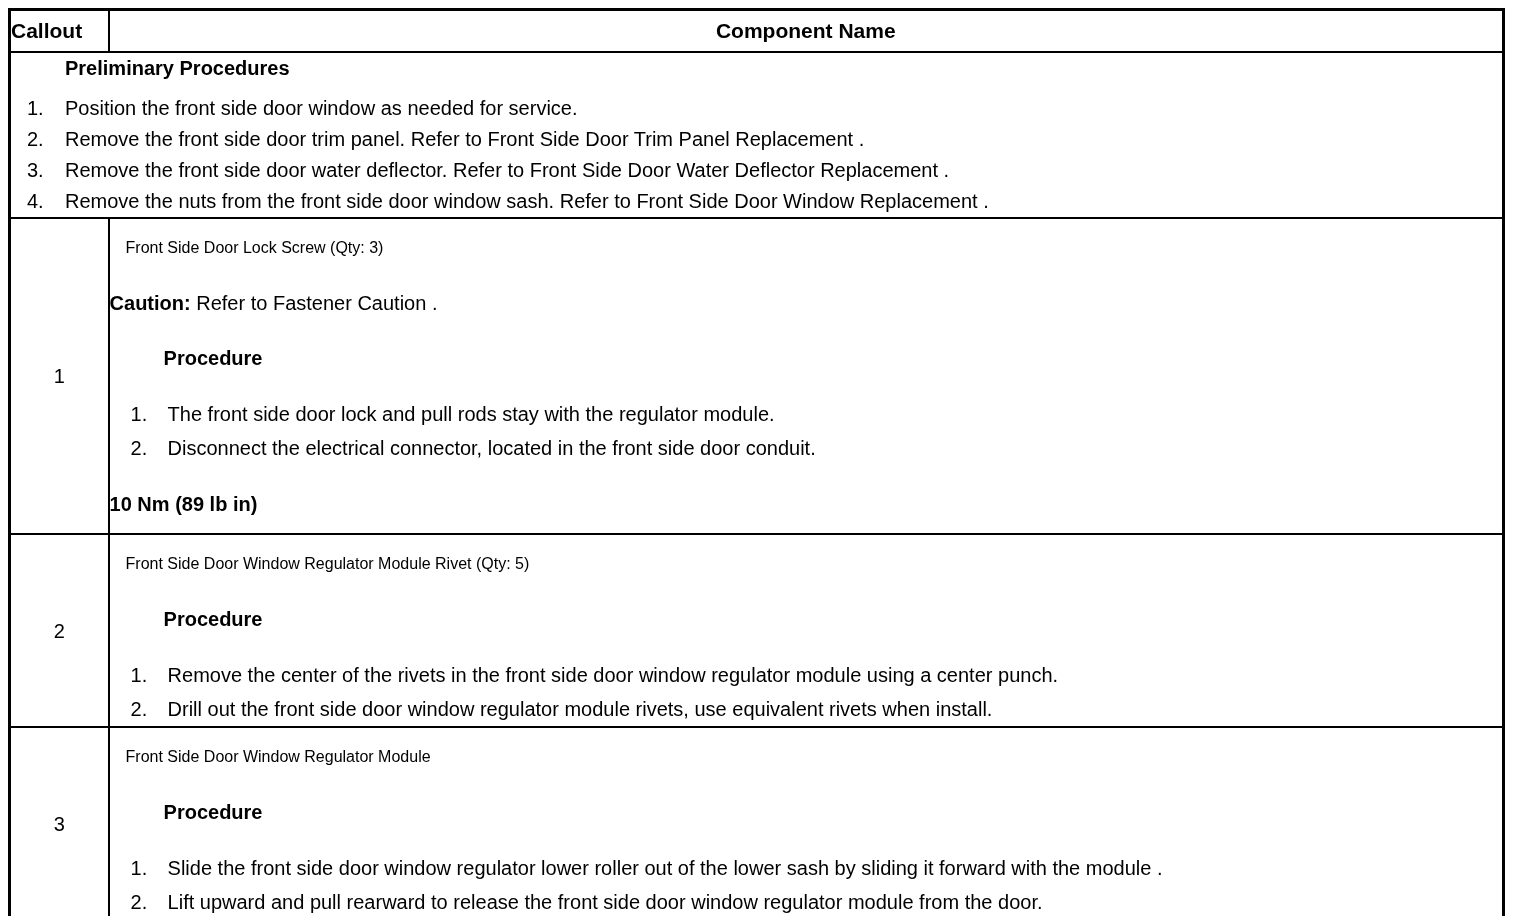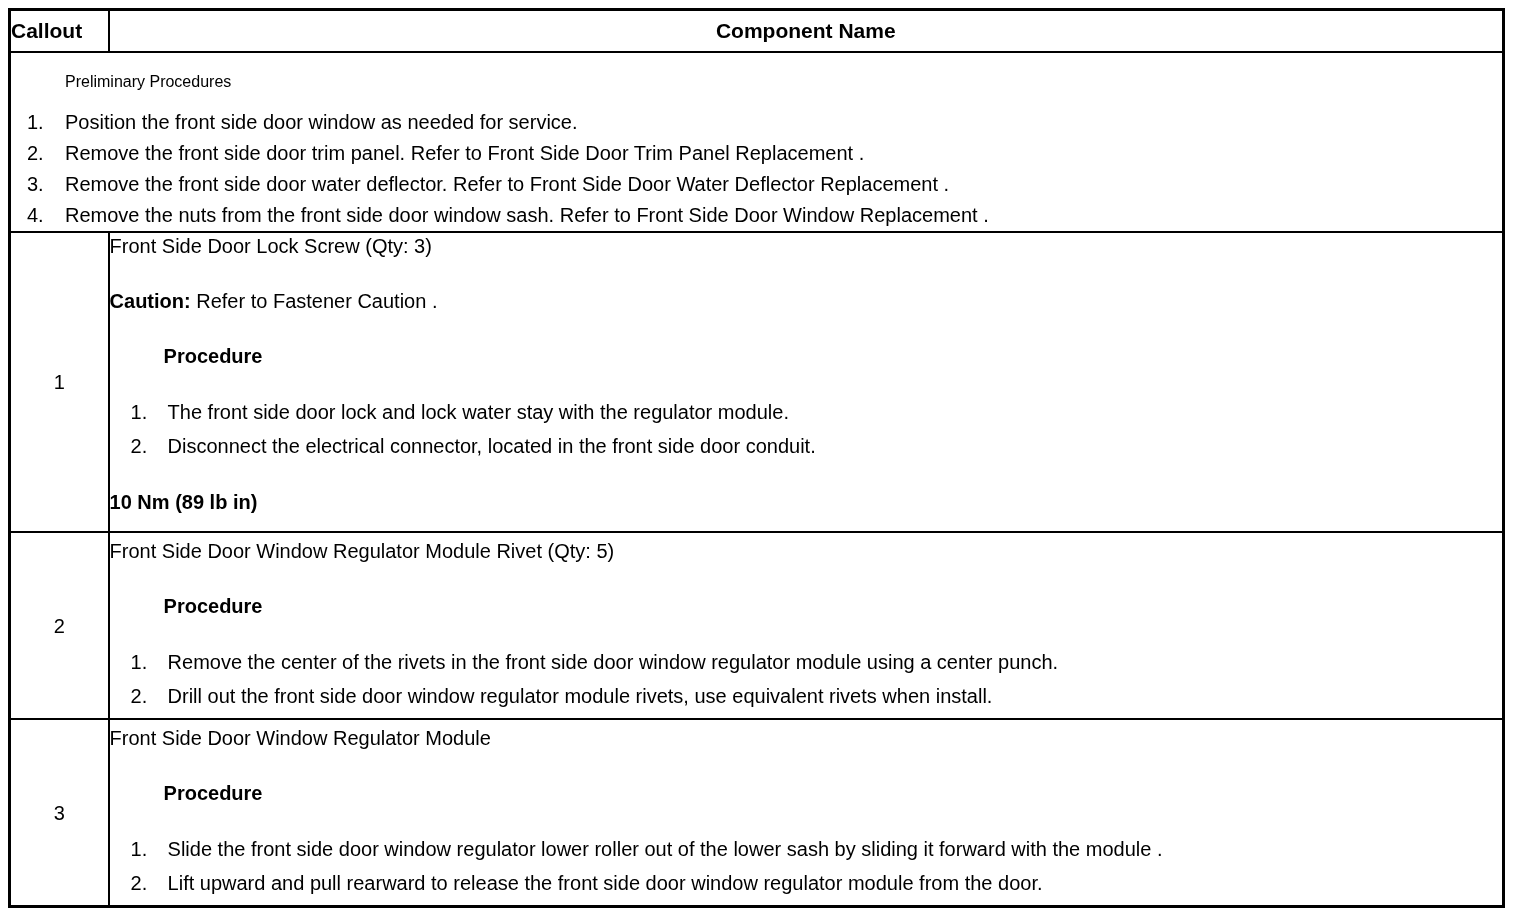--- a/index.html
+++ b/index.html
@@ -57,23 +57,23 @@
     text-align: center;
   }
 
   
   .prelim-cell {
     padding: 12px 6px 14px 6px;
     vertical-align: top;
     border-bottom-width: 3px;
   }
   .prelim-title {
-    font-size: 16px;
-    font-weight: normal;
-    margin: 16px 0 12px 54px;
+    font-size: 20px;
+    font-weight: bold;
+    margin: 2px 0 12px 54px;
     line-height: 26px;
   }
   .olist {
     list-style: none;
     margin: 0;
     padding: 0;
   }
   .olist li {
     font-size: 20px;
     line-height: 31px;
@@ -95,23 +95,23 @@
     line-height: 24px;
     vertical-align: middle;
   }
 
   
   .body-cell {
     vertical-align: top;
     padding: 12px 6px 10px 8px;
   }
   .comp-title {
-    font-size: 20px;
-    line-height: 26px;
-    margin: 0;
+    font-size: 16px;
+    line-height: 26px;
+    margin: 16px;
     white-space: nowrap;
   }
   .caution-line {
     font-size: 20px;
     line-height: 26px;
     margin: 29px 0 16px 0;
   }
   .caution-line b { font-weight: bold; }
 
   .proc-head {
@@ -192,21 +192,21 @@
 
     <tr>
       <td class="callout-num row1-cell">1</td>
       <td class="body-cell row1-cell">
         <div class="comp-title">Front Side Door Lock Screw (Qty: 3)</div>
         <div class="caution-line"><b>Caution:</b><span> Refer to Fastener Caution .</span></div>
         <div class="proc-head">Procedure</div>
         <ol class="proc-list">
           <li>
             <span class="num">1.</span>
-            <span>The front side door lock and lock water stay with the regulator module.</span>
+            <span>The front side door lock and pull rods stay with the regulator module.</span>
           </li>
           <li>
             <span class="num">2.</span>
             <span>Disconnect the electrical connector, located in the front side door conduit.</span>
           </li>
         </ol>
         <div class="torque">10 Nm (89 lb in)</div>
       </td>
     </tr>
 

